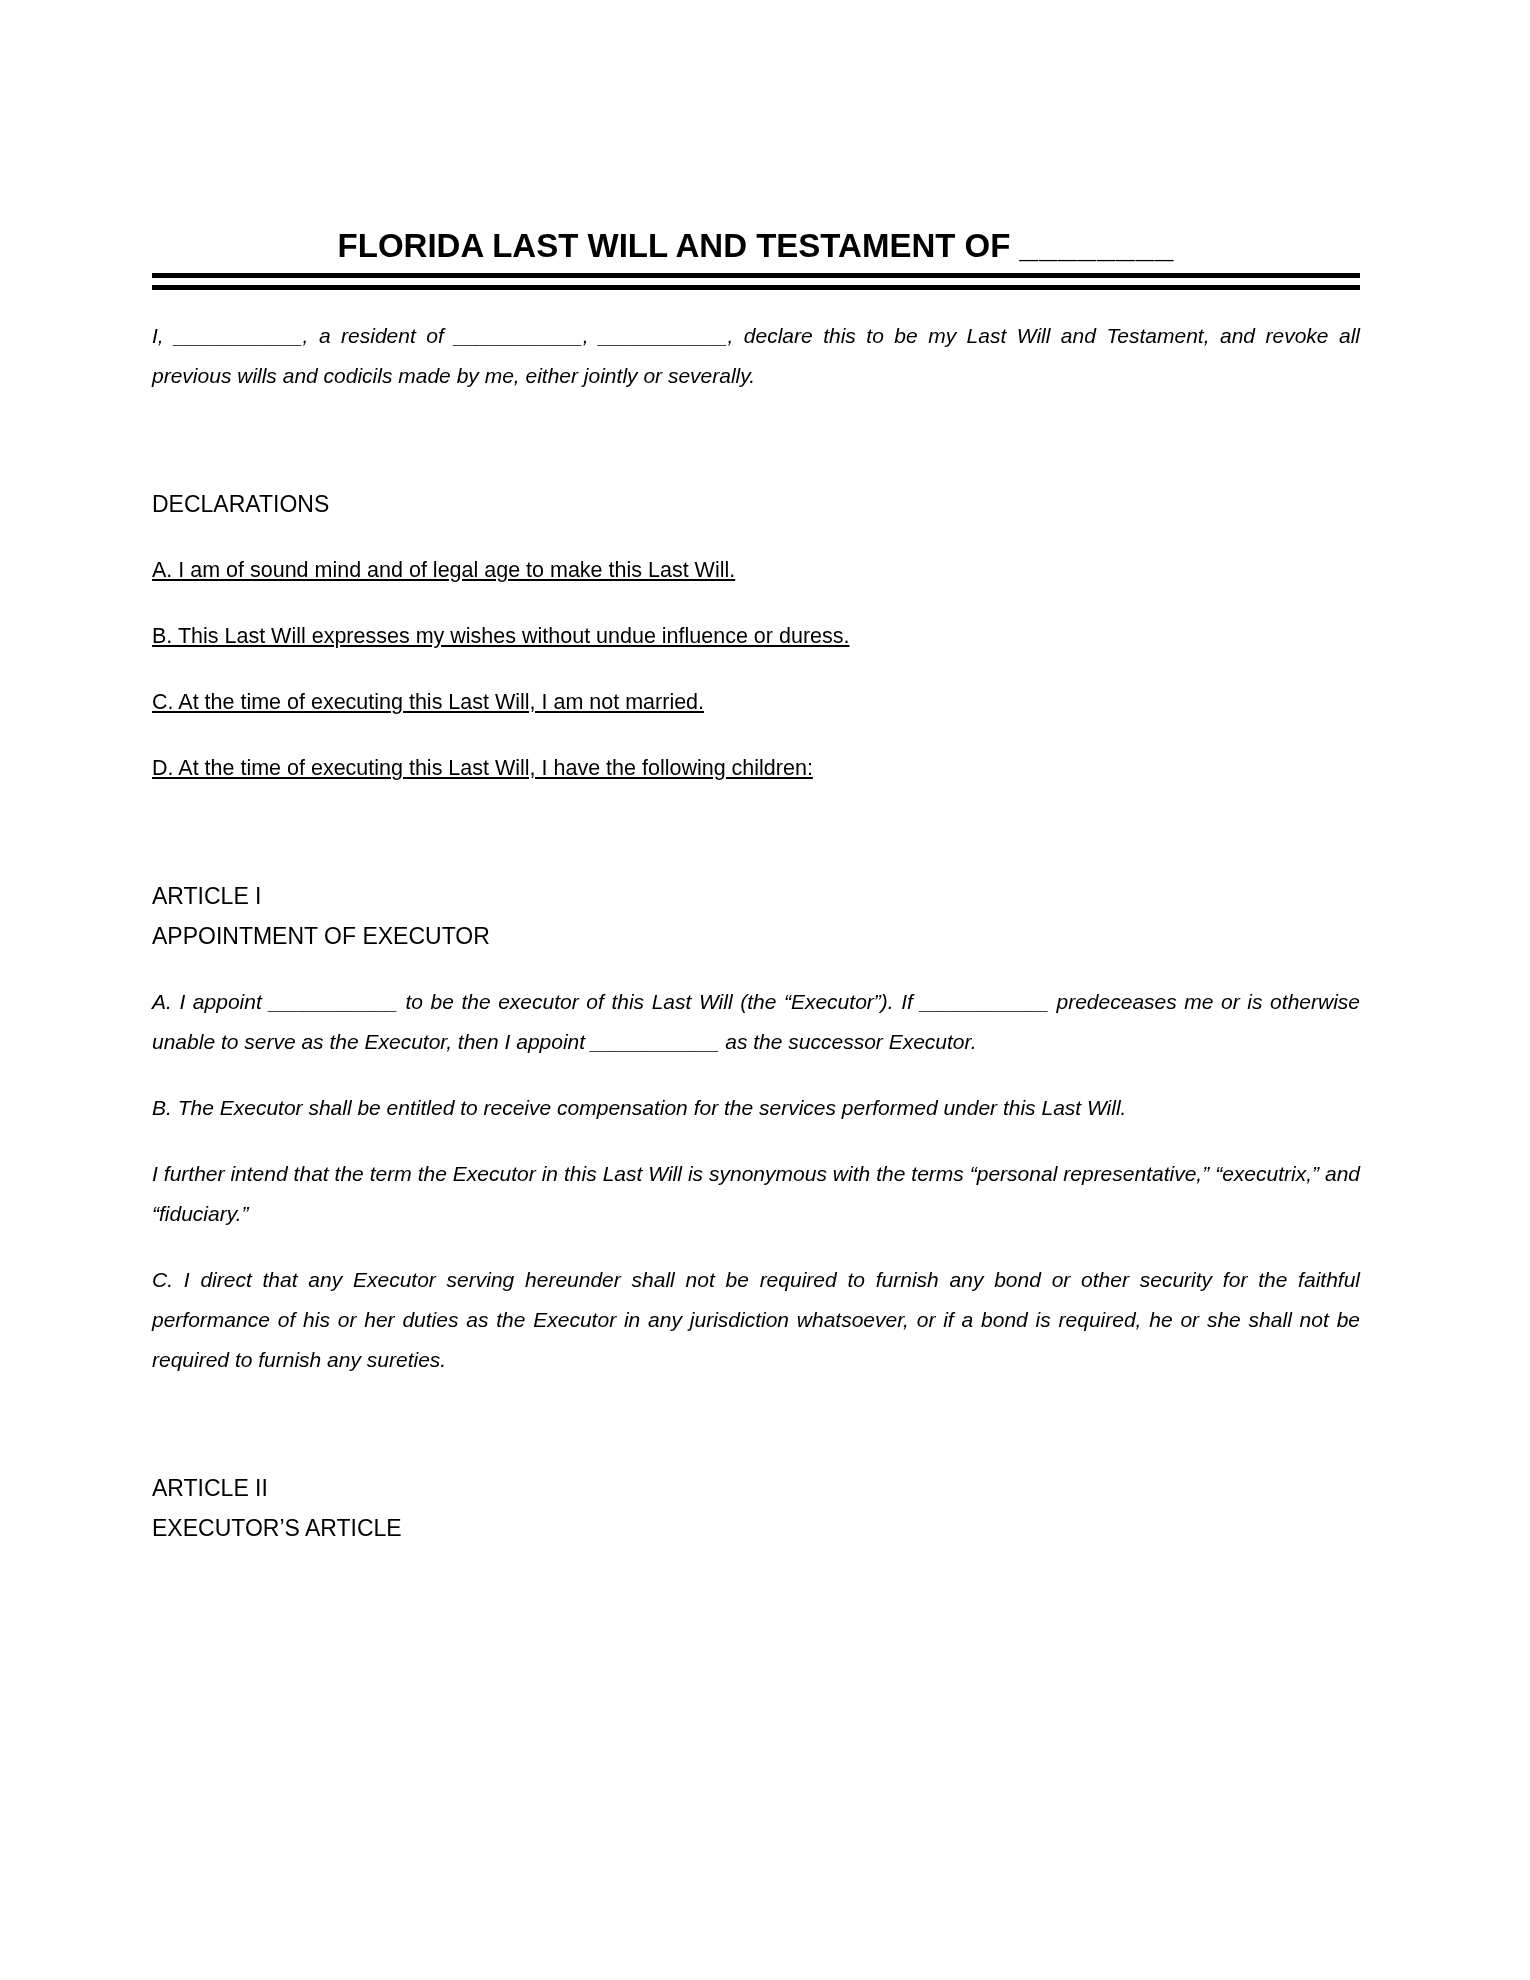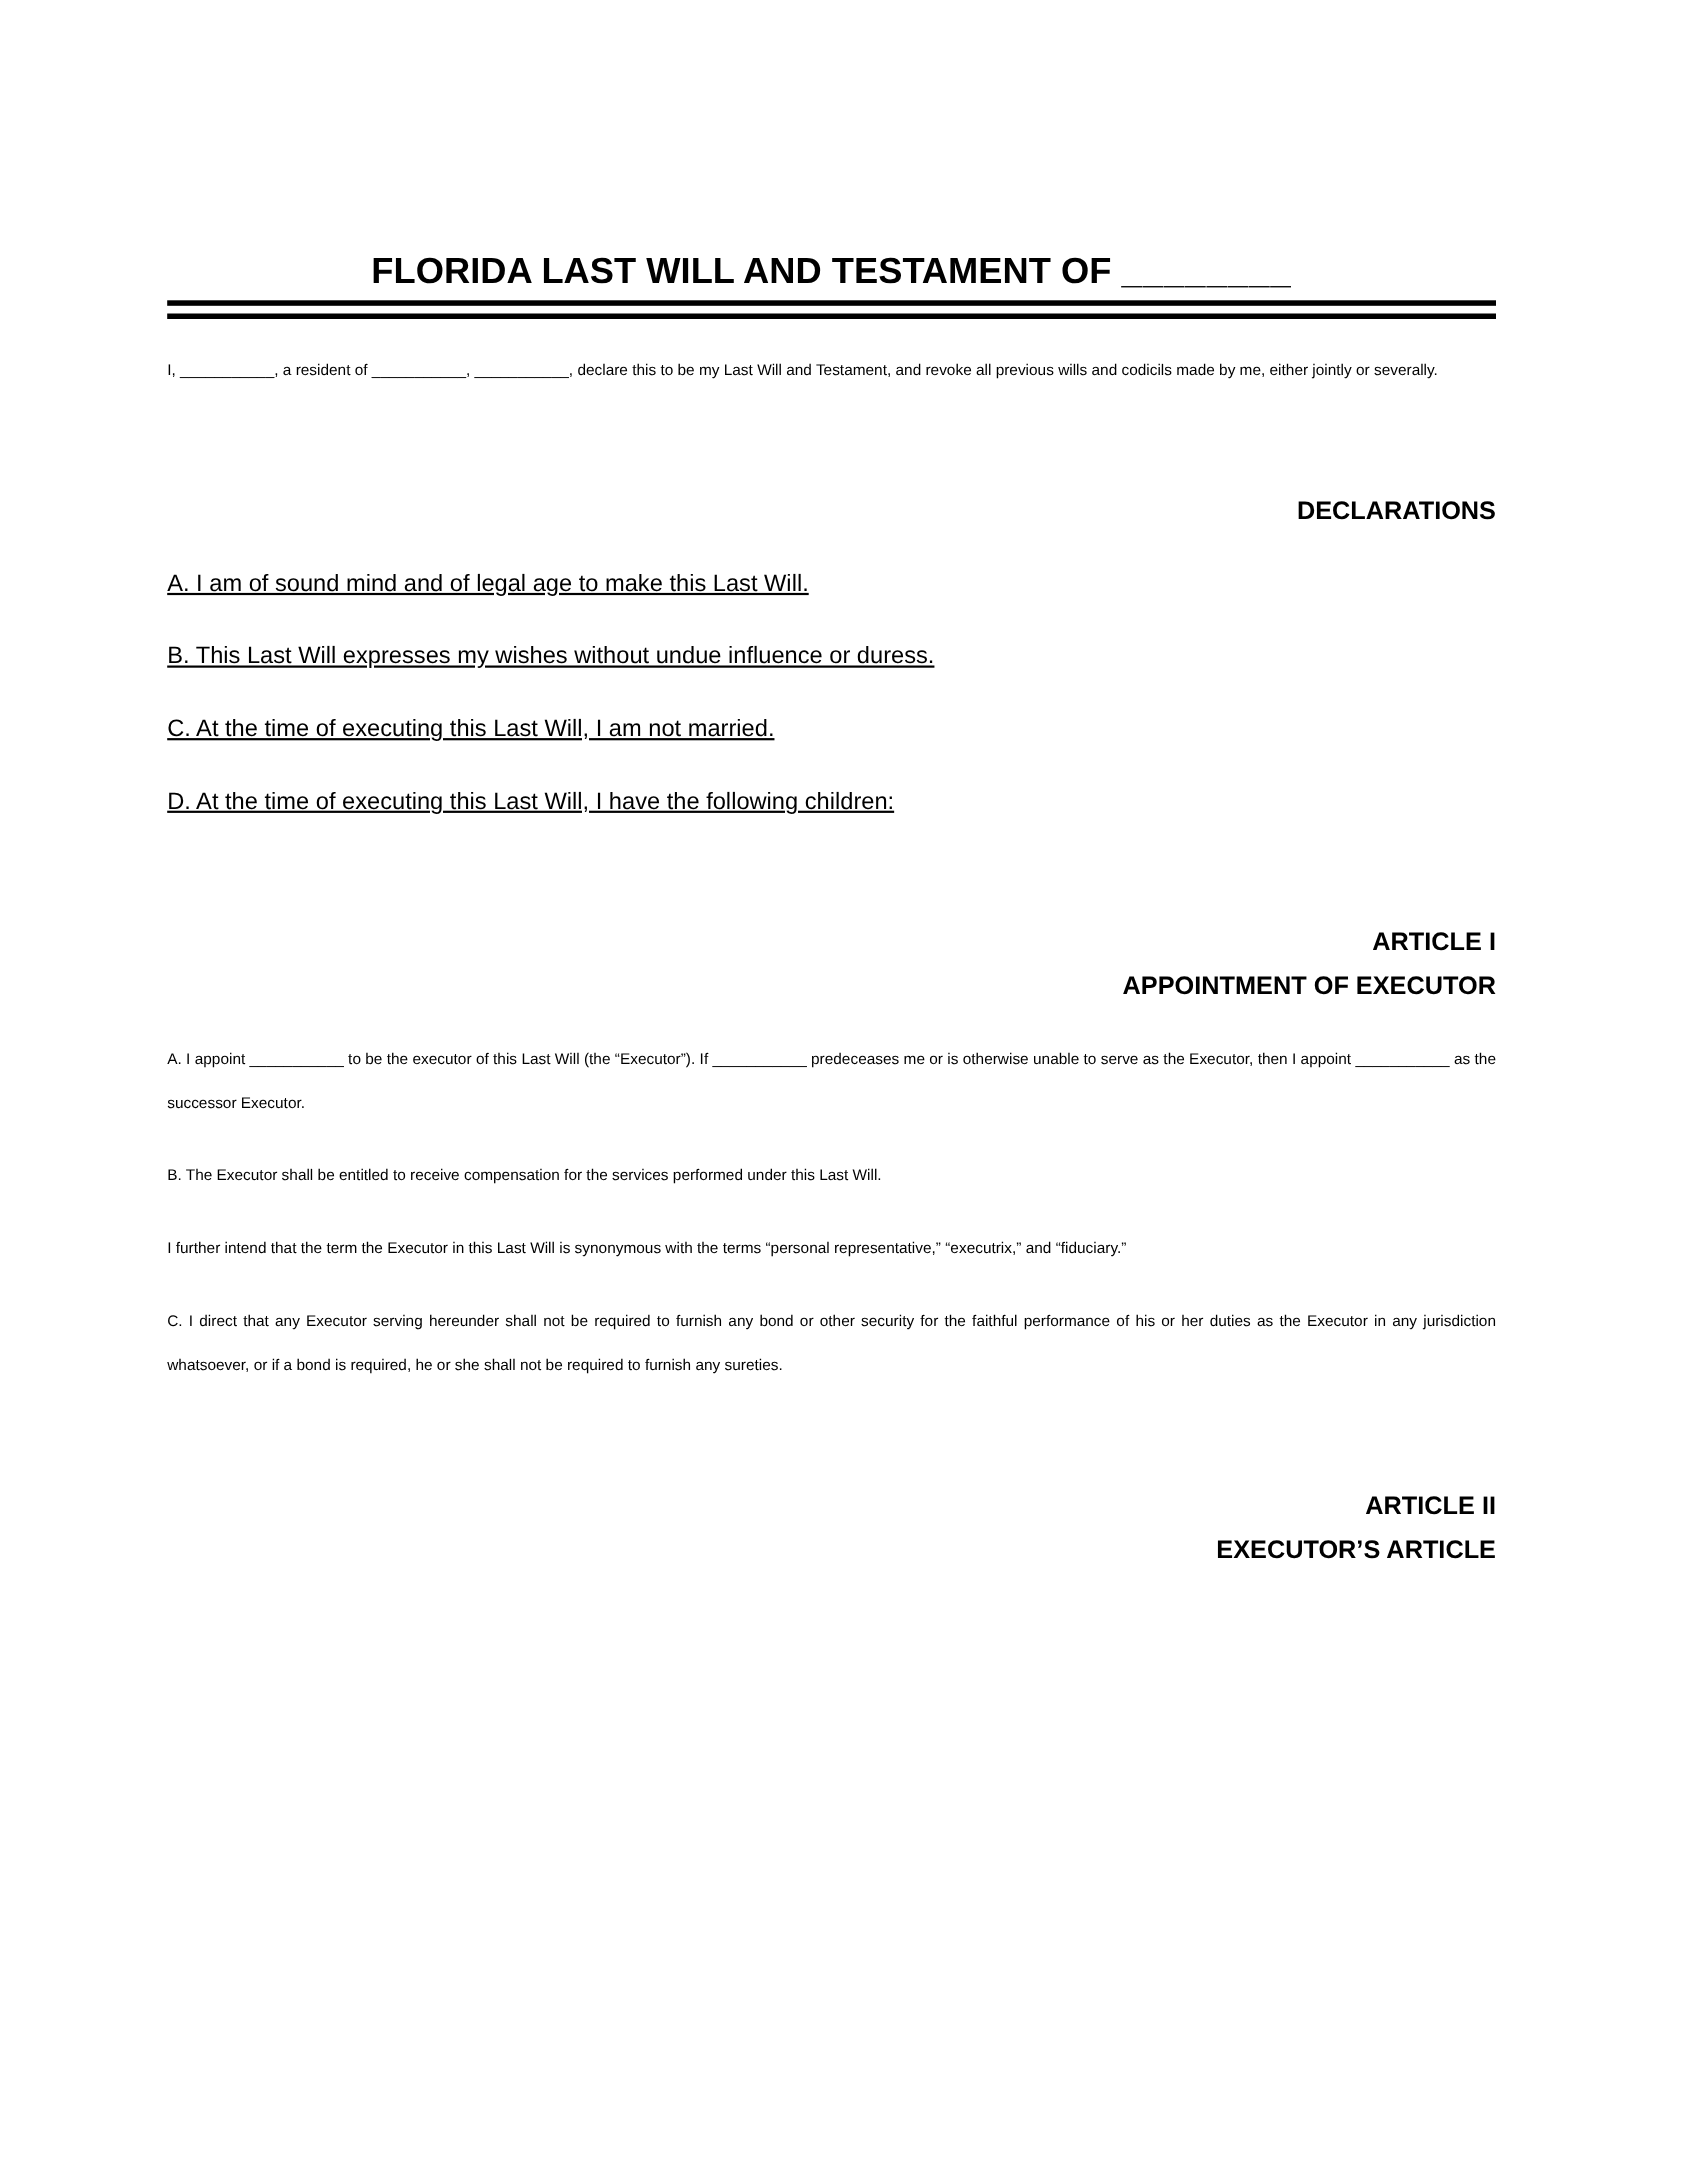--- a/index.html
+++ b/index.html
@@ -33,38 +33,39 @@
     letter-spacing: 1px;
   }
   .double-rule {
     margin-top: 7px;
     height: 7px;
     border-top: 5px solid #000000;
     border-bottom: 5px solid #000000;
   }
   .para {
     margin: 26px 0 0 0;
-    font-size: 14px;
+    font-size: 21px;
     line-height: 40px;
     text-align: justify;
     text-justify: inter-word;
+    font-style: italic;
   }
   .item {
     margin: 26px 0 0 0;
     font-size: 21.5px;
     line-height: 40px;
     text-align: left;
     text-decoration: underline;
   }
   .section-heading {
     margin: 88px 0 0 0;
     font-size: 23px;
-    font-weight: bold;
+    font-weight: normal;
     line-height: 40px;
-    text-align: right;
+    text-align: left;
   }
   .section-heading .line {
     display: block;
   }
   .body-start {
     margin-top: 26px;
   }
 </style>
 </head>
 <body>

